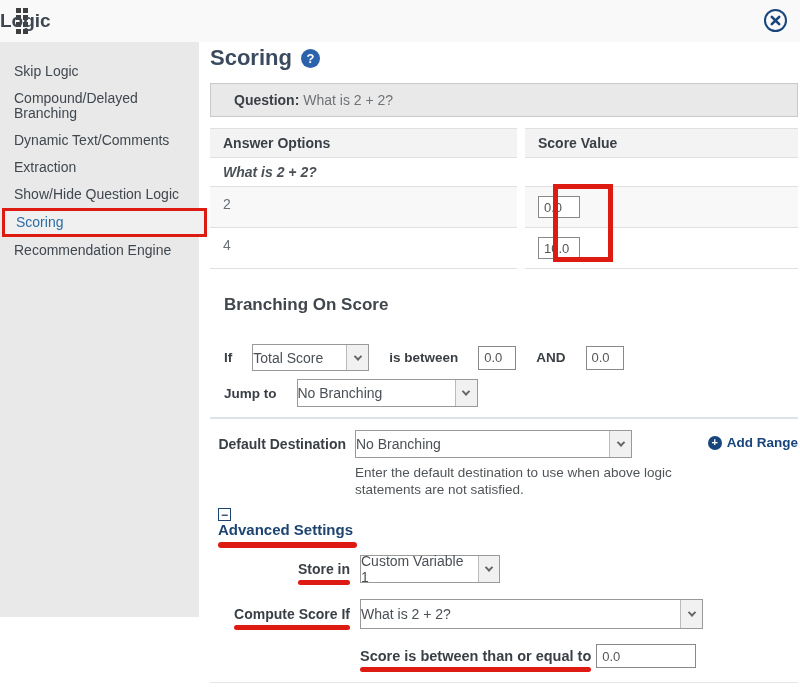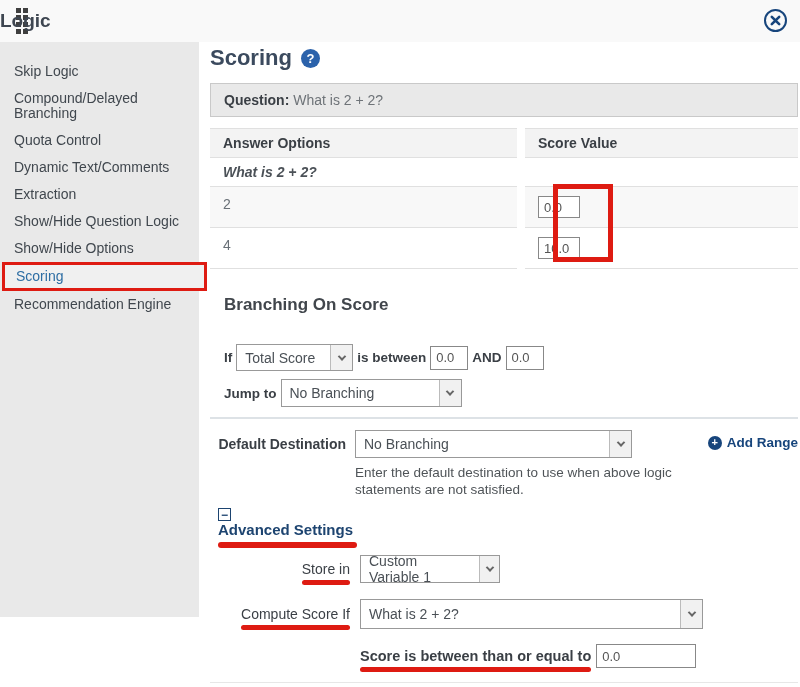--- a/index.html
+++ b/index.html
@@ -34,42 +34,42 @@
     margin:0 -8px 0 2px; padding:4px 11px;
     background:#f0f0f0;
   }
   .content { flex:1; margin-left:11px; margin-right:2px; position:relative; }
   
   .page-title { margin:3px 0 0 0; font-size:22px; font-weight:bold; color:#3b4a5e;
     display:flex; align-items:center; gap:9px; }
   .help-badge { width:19px; height:19px; border-radius:50%; background:#2b62ab; color:#fff;
     font-size:13px; font-weight:bold; display:flex; align-items:center; justify-content:center; cursor:pointer; }
   .question-box { margin-top:12px; background:#e9e9e9; border:1px solid #c9c9c9;
-    padding:8px 13px; font-size:14px; color:#6e7378; }
+    padding:8px 23px; font-size:14px; color:#6e7378; }
   .question-box b { color:#3a3f45; }
   
   .score-table { margin-top:11px; position:relative; }
   .t-row { display:grid; grid-template-columns:307px 1fr; column-gap:8px; }
   .t-cell { padding:6px 13px; border-bottom:1px solid #e0e0e0; font-size:14px; }
   .t-head .t-cell { background:#f3f3f3; border-top:1px solid #e0e0e0;
     font-weight:bold; color:#3a3f45; }
   .t-group .t-cell { font-style:italic; font-weight:bold; color:#4b5157; }
   .t-opt .t-cell { padding:9px 13px; color:#697077; }
   .t-opt.shade .t-cell { background:#f8f8f8; }
   .score-input { width:42px; height:22px; border:1px solid #888; font-size:13px;
     color:#555; padding:2px 5px; font-family:inherit; background:#fff; }
   .score-annotation { position:absolute; left:343px; top:56px; width:60px; height:78px;
     border:5px solid #de1b12; pointer-events:none; }
   
   .branch-title { margin:26px 0 0 14px; font-size:17px; font-weight:bold; color:#41464c; }
-  .rule-row { margin:8px 0 0 14px; display:flex; align-items:center; gap:4px;
+  .rule-row { margin:8px 0 0 14px; display:flex; align-items:center; gap:20px;
     font-size:13.5px; font-weight:bold; color:#3a3f45; }
   .rule-row.first { margin-top:29px; }
   .select { display:inline-flex; align-items:center; justify-content:space-between;
-    border:1px solid #999; background:#fff; height:27px; padding-left:8px;
+    border:1px solid #999; background:#fff; height:27px; 
     font-weight:normal; font-size:14px; color:#4a5056; cursor:pointer; }
   .select .chev { width:22px; align-self:stretch; border-left:1px solid #bbb; background:#f1f1f1;
     display:flex; align-items:center; justify-content:center; margin-left:8px; }
   .select .chev i { width:6px; height:6px; border-right:2px solid #666; border-bottom:2px solid #666;
     transform:rotate(45deg) translate(-1px,-1px); display:block; }
   .sel-score { width:117px; }
   .sel-jump { width:181px; height:28px; }
   .sel-dd { width:277px; height:28px; }
   .sel-store { width:140px; height:28px; }
   .sel-compute { width:343px; height:30px; }
@@ -89,21 +89,21 @@
   
   .advanced-head { margin:10px 0 0 8px; display:inline-flex; align-items:center; gap:7px;
     position:relative; color:#1d4470; font-weight:bold; font-size:15px; cursor:pointer; }
   .minus-box { width:13px; height:13px; border:1px solid #1d4470; color:#1d4470; background:#fff;
     display:flex; align-items:center; justify-content:center; font-size:12px; line-height:10px; }
   .annot-under { position:relative; display:inline-block; }
   .annot-under::after { content:""; position:absolute; left:0; right:0; bottom:-8px; height:5px;
     background:#de1b12; border-radius:3px; pointer-events:none; }
   .advanced-head.annot-under::after { bottom:-10px; height:6px; right:-4px; }
   .form-row { display:flex; align-items:center; margin-top:16px; }
-  .form-label { width:140px; text-align:right; font-weight:normal; font-size:14px; color:#3a3f45; flex:none; }
+  .form-label { width:140px; text-align:right; font-weight:bold; font-size:14px; color:#3a3f45; flex:none; }
   .form-field { margin-left:10px; display:flex; align-items:flex-end; }
   .inline-label { font-weight:bold; font-size:14.5px; color:#3a3f45; }
   .threshold-row { margin-left:150px; margin-top:15px; display:flex; align-items:center; }
   .threshold-input { width:100px; height:24px; border:1px solid #888; font-size:13px; color:#555;
     padding:2px 5px; margin-left:5px; font-family:inherit; background:#fff; }
   
   .content-footer { margin-top:14px; border-top:1px solid #e7e7e7; padding-top:20px;
     display:flex; justify-content:flex-end; align-items:center; gap:23px; padding-bottom:12px; }
 </style>
 </head>
@@ -127,25 +127,23 @@
       <path d="M8.8 8.8 L16.2 16.2 M16.2 8.8 L8.8 16.2" stroke="#17457c" stroke-width="2.6" stroke-linecap="round"></path>
     </svg>
   </span>
 </div>
 
 <div class="app-body">
 
   <nav class="sidebar">
     <div class="sidebar-item">Skip Logic</div>
     <div class="sidebar-item">Compound/Delayed Branching</div>
-    <div class="sidebar-item">Quota Control</div>
     <div class="sidebar-item">Dynamic Text/Comments</div>
     <div class="sidebar-item">Extraction</div>
     <div class="sidebar-item">Show/Hide Question Logic</div>
-    <div class="sidebar-item">Show/Hide Options</div>
     <div class="sidebar-item active">Scoring</div>
     <div class="sidebar-item">Recommendation Engine</div>
   </nav>
 
   <main class="content">
 
     <h1 class="page-title">
       <span>Scoring</span>
       <span class="help-badge">?</span>
     </h1>

